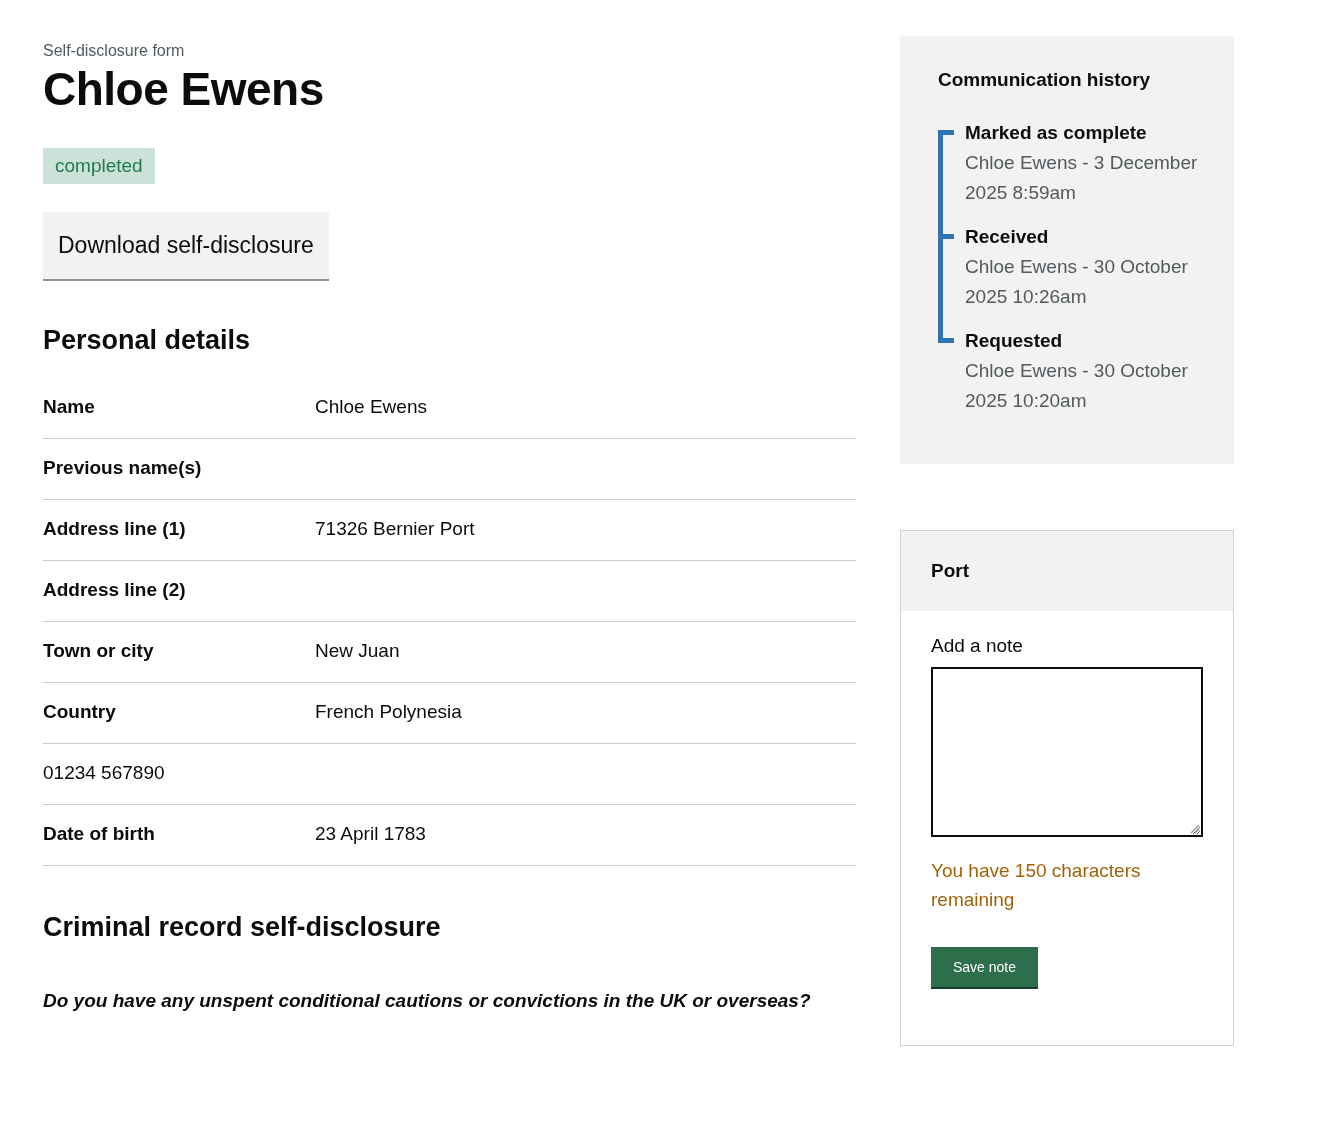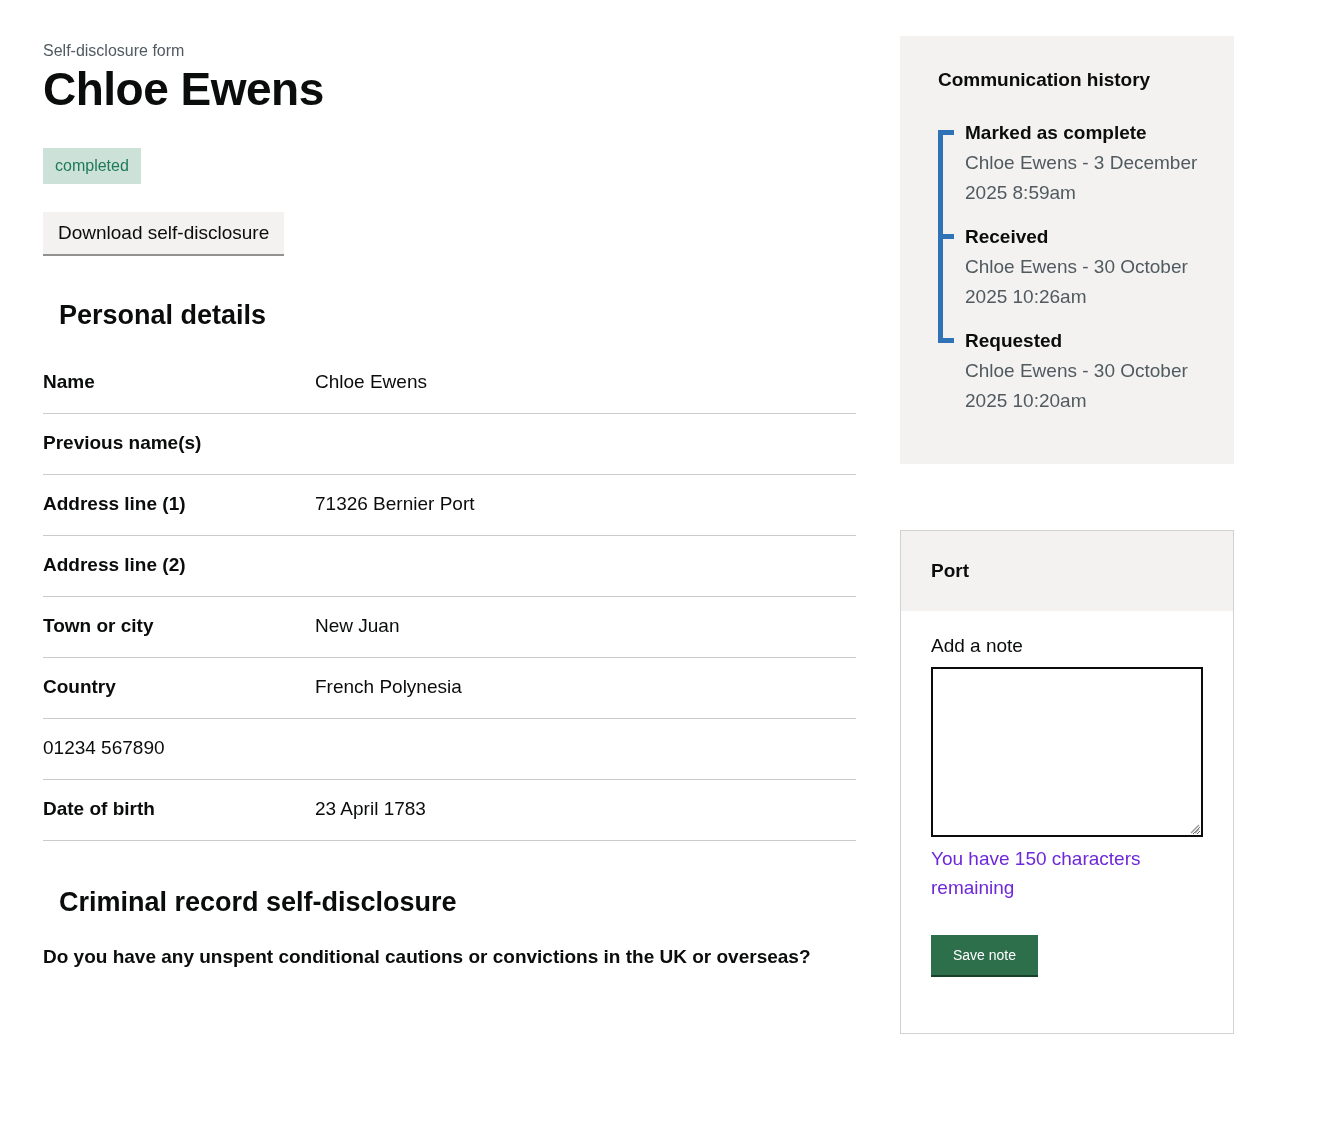--- a/index.html
+++ b/index.html
@@ -13,39 +13,39 @@
   .layout { display: flex; padding: 36px 38px 0 43px; gap: 44px; }
   .main-col { width: 813px; flex: none; }
   .side-col { width: 334px; flex: none; }
 
   
   .caption { font-size: 16px; color: #505a5f; margin: 6px 0 2px; }
   .page-title { font-size: 46px; font-weight: 700; margin: 2px 0 0; letter-spacing: -0.5px; }
   .status-tag {
     display: inline-block; margin-top: 32px;
     background: #cce2d8; color: #1f7a55;
-    font-size: 16px; padding: 6px 12px; line-height: 24px;
+    font-size: 19px; padding: 6px 12px; line-height: 24px;
   }
   .btn-row { margin-top: 28px; }
   .btn-secondary {
     display: inline-block; cursor: pointer;
     background: #f3f2f1; color: #0b0c0c; border: none;
-    font: inherit; font-size: 19px; padding: 10px 15px;
+    font: inherit; font-size: 23px; padding: 20px 15px;
     box-shadow: 0 2px 0 #929191;
   }
-  .section-heading { font-size: 27px; font-weight: 700; margin: 46px 16px 0; }
+  .section-heading { font-size: 27px; font-weight: 700; margin: 46px 0 0; }
   .summary-list { margin-top: 22px; }
   .summary-row {
     display: flex; align-items: flex-end;
     padding: 16px 0 19px; border-bottom: 1px solid #c9cbcc;
     line-height: 25px;
   }
   .summary-key { width: 272px; flex: none; font-weight: 700; padding-right: 14px; }
   .summary-value { flex: 1; }
-  .question { font-size: 19px; font-weight: 700; line-height: 30px; margin: 24px 0 0; max-width: 800px; }
+  .question { font-size: 19px; font-weight: 700; line-height: 30px; margin: 43px 0 0; max-width: 800px; font-style: italic; }
 
   
   .history-panel { background: #f3f2f1; padding: 33px 28px 48px 38px; }
   .panel-title { font-size: 19px; font-weight: 700; margin: 0 0 27px; }
   .timeline { margin: 0 0 0 0; padding: 0; list-style: none; }
   .timeline-entry { position: relative; padding-left: 27px; margin-bottom: 14px; line-height: 30px; }
   .timeline-entry:last-child { margin-bottom: 0; }
   .timeline-entry::before {
     content: ""; position: absolute; left: 0; top: 12px;
     width: 16px; height: 5px; background: #2f72b6;
@@ -62,21 +62,21 @@
   .notes-header { background: #f3f2f1; padding: 29px 30px; font-size: 19px; font-weight: 700; }
   .notes-body { padding: 22px 30px 58px; }
   .notes-label { display: block; margin-bottom: 9px; line-height: 25px; }
   .notes-textarea-wrap { position: relative; }
   .notes-textarea {
     display: block; width: 100%; height: 170px;
     border: 2px solid #0b0c0c; background: #fff;
     font: inherit; padding: 6px; resize: vertical;
   }
   .resize-handle { position: absolute; right: 3px; bottom: 3px; pointer-events: none; }
-  .char-hint { color: #6d28d9; line-height: 29px; margin-top: 7px; max-width: 250px; }
+  .char-hint { color: #a16207; line-height: 29px; margin-top: 19px; max-width: 250px; }
   .btn-save {
     display: inline-block; cursor: pointer; margin-top: 33px;
     background: #2d6e4b; color: #ffffff; border: none;
     font: inherit; font-size: 14px; padding: 12px 22px;
     box-shadow: 0 2px 0 #17402a;
   }
 </style>
 </head>
 <body>
 

